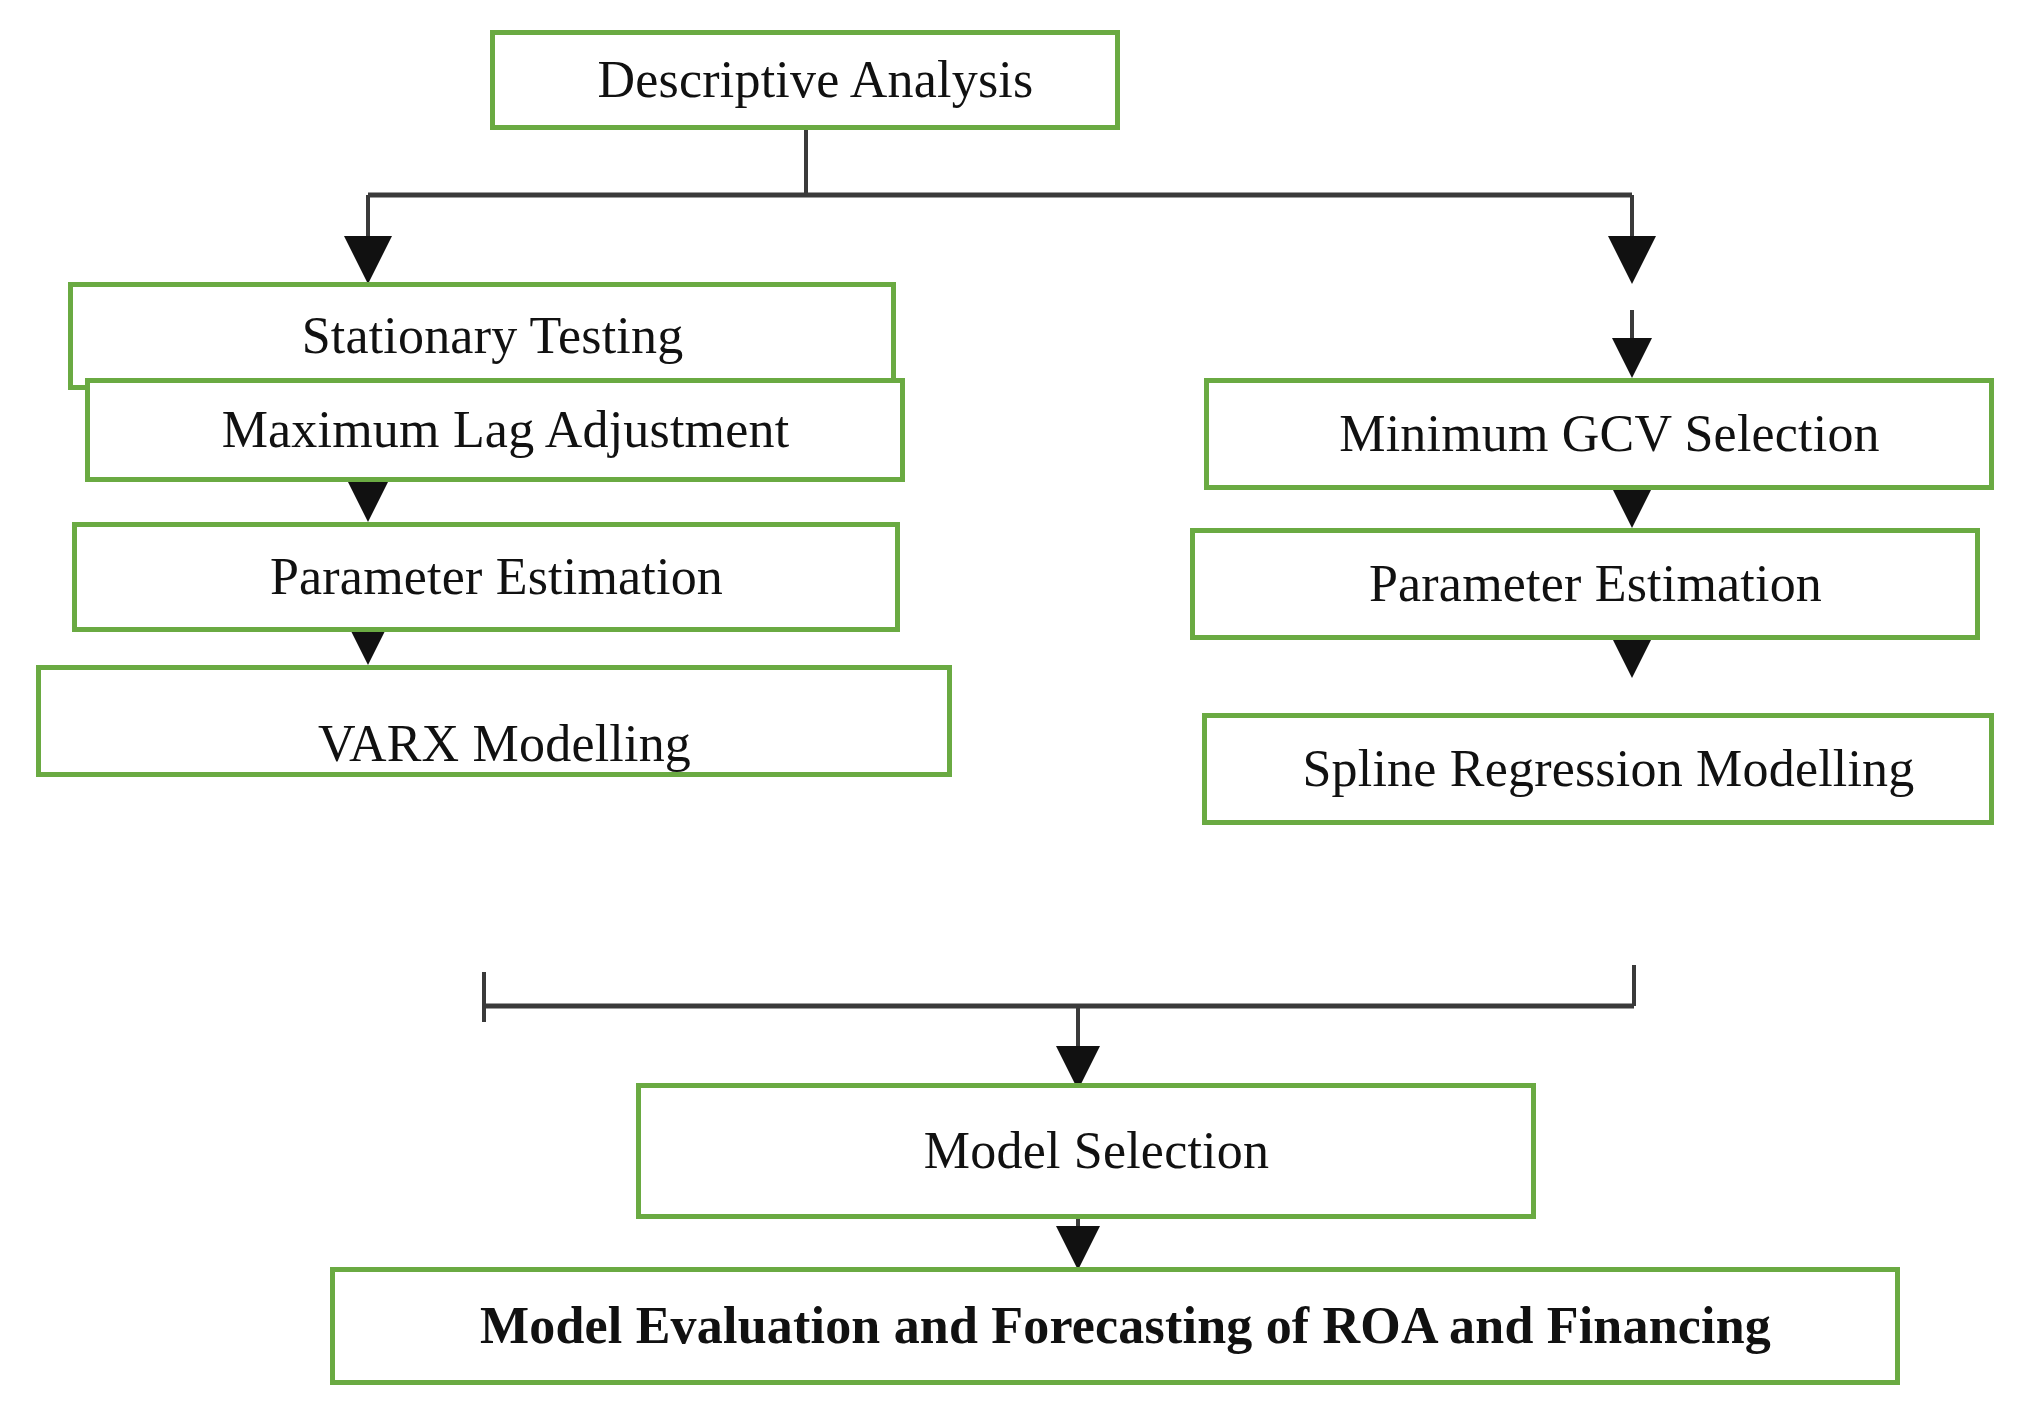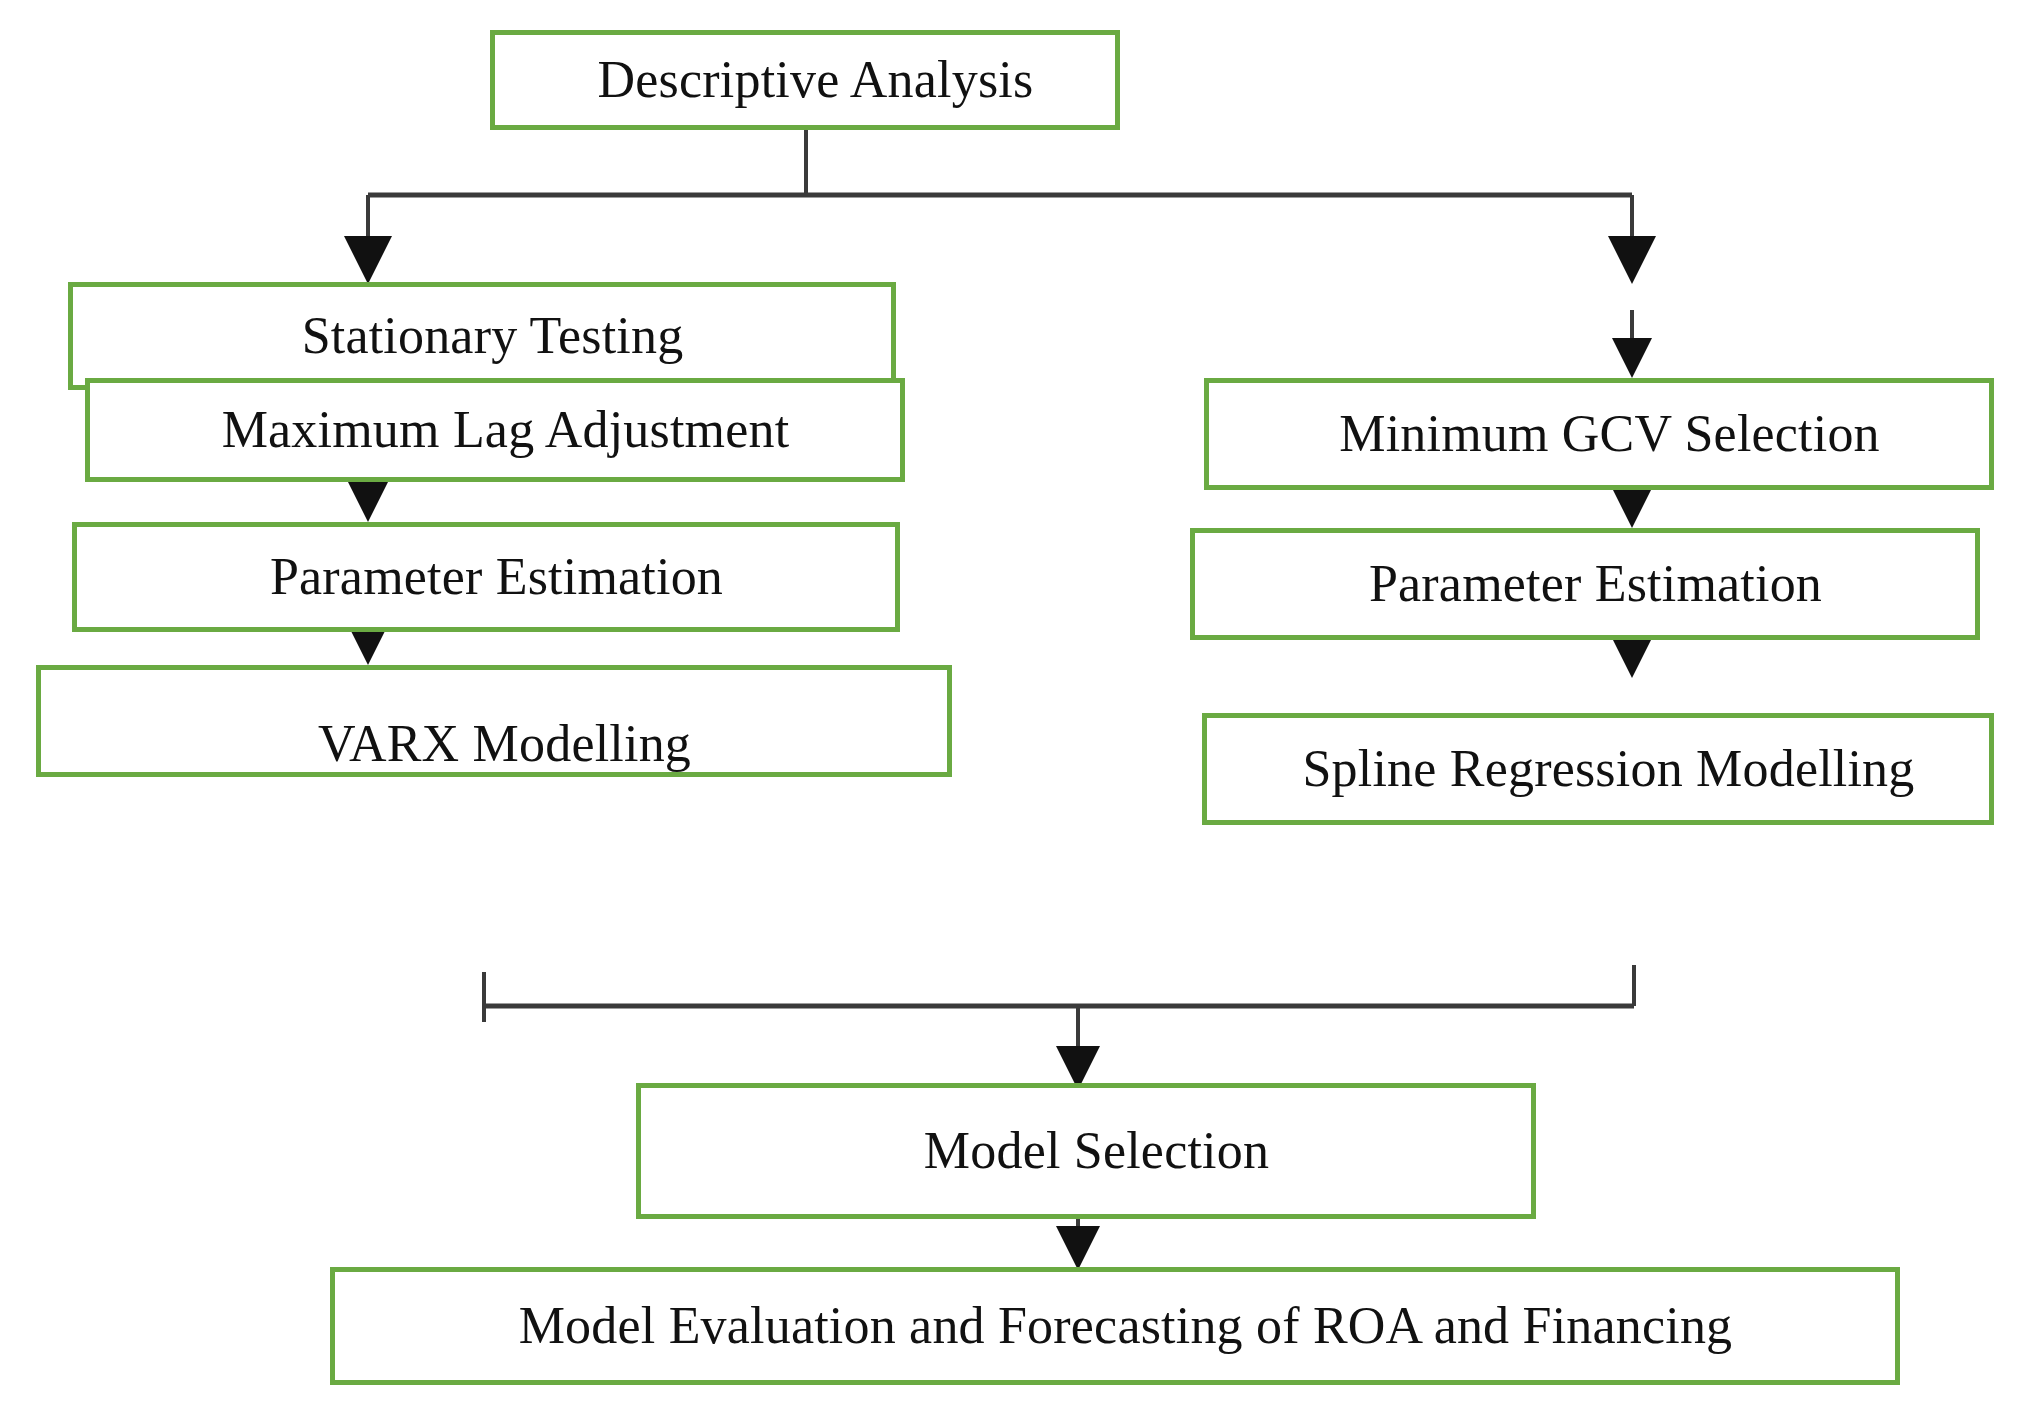--- a/index.html
+++ b/index.html
@@ -125,17 +125,17 @@
   </div>
 
   <div class="node" style="left:1202px; top:678px; width:792px; height:112px;margin-top:35px;">
     <span class="node-label">Spline Regression  Modelling</span>
   </div>
 
   <div class="node" style="left:636px; top:1083px; width:900px; height:136px;">
     <span class="node-label">Model Selection</span>
   </div>
 
-  <div class="node" style="left:330px; top:1267px; width:1570px; height:118px;">
+  <div class="node" style="left:330px; top:1267px; width:1570px; height:118px;font-weight:bold;">
     <span class="node-label">Model Evaluation and Forecasting of ROA and Financing</span>
   </div>
 
 </div>
 
 </body></html>

